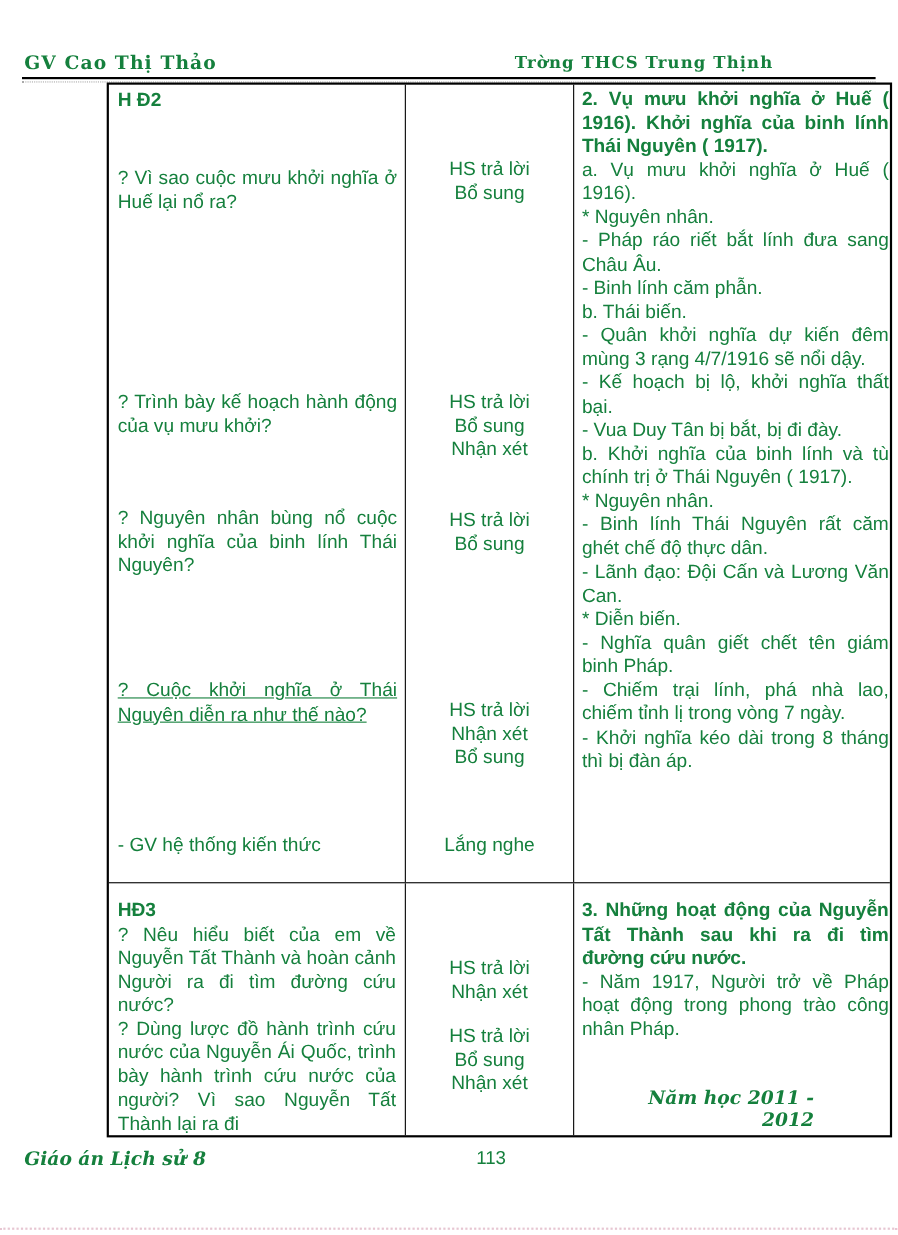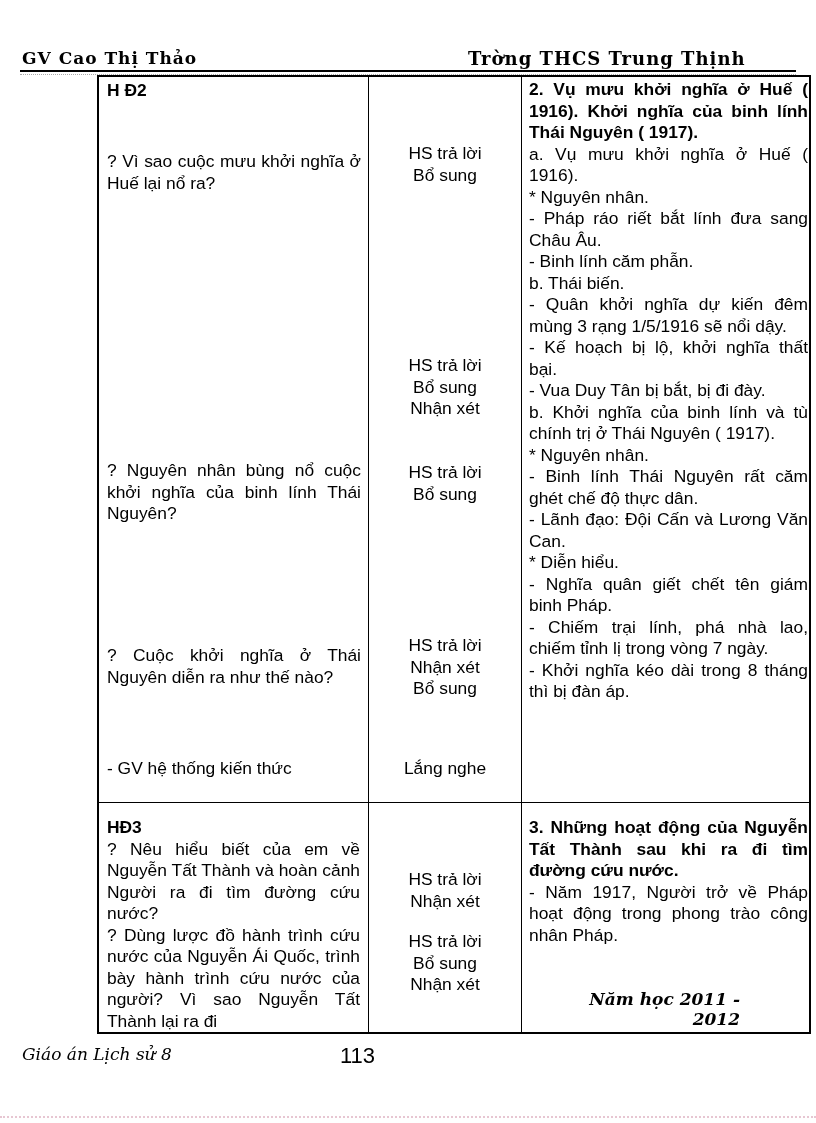--- a/index.html
+++ b/index.html
@@ -1,27 +1,27 @@
 <!DOCTYPE html>
 <html><head>
 <meta charset="utf-8">
 <style>
   html,body{margin:0;padding:0;background:#fff;}
   .page{
     position:relative;width:816px;height:1123px;background:#ffffff;
-    font-family:"Liberation Sans",sans-serif;color:#000000;overflow:hidden;
+    font-family:"Liberation Sans",sans-serif;color:#15803d;overflow:hidden;
   }
   
   .hdr-left{
     position:absolute;left:22px;top:48px;
     font-family:"DejaVu Serif",serif;font-weight:bold;font-size:17px;letter-spacing:1px;
   }
   .hdr-right{
     position:absolute;left:468px;top:48px;
-    font-family:"DejaVu Serif",serif;font-weight:bold;font-size:18px;letter-spacing:1px;
+    font-family:"DejaVu Serif",serif;font-weight:bold;font-size:15px;letter-spacing:1px;
   }
   .hdr-rule{position:absolute;left:20px;top:70px;width:776px;border-top:2px solid #000;}
   .hdr-rule-dots{position:absolute;left:20px;top:74px;width:776px;border-top:1px dotted #aaa;}
 
   
   .lesson-table{
     position:absolute;left:97px;top:75px;width:714px;height:959px;
     border:2px solid #000;box-sizing:border-box;display:flex;flex-direction:column;
     font-size:17.4px;line-height:21.5px;
   }
@@ -38,25 +38,25 @@
   .bold{font-weight:bold;}
   .ct-head{font-weight:bold;text-align:justify;margin:0;}
   .cell-ct p{margin:0;}
   .flow{padding:14px 8px 0 8px;}
   .flow p{margin:0;text-align:justify;}
   .ct2{padding-top:14px;}
 
   
   .ftr-left{
     position:absolute;left:22px;top:1044px;
-    font-family:"DejaVu Serif",serif;font-style:italic;font-weight:normal;font-size:17px;
+    font-family:"DejaVu Serif",serif;font-style:italic;font-weight:bold;font-size:17px;
   }
   .ftr-page{
-    position:absolute;left:340px;top:1043px;width:120px;text-align:left;
-    font-size:22px;
+    position:absolute;left:340px;top:1043px;width:120px;text-align:right;
+    font-size:17px;
   }
   .ftr-right{
     position:absolute;left:540px;top:989px;width:200px;text-align:right;
     font-family:"DejaVu Serif",serif;font-style:italic;font-weight:bold;font-size:17px;
   }
   .bottom-dots{position:absolute;left:0;top:1116px;width:816px;border-top:2px dotted #e7c6d2;}
 </style>
 </head>
 <body>
 
@@ -67,22 +67,23 @@
   <div class="hdr-rule"></div>
   <div class="hdr-rule-dots"></div>
 
   <div class="lesson-table">
 
     <div class="trow trow1">
 
       <div class="cell cell-q">
         <div class="abs bold" style="top:3px;">H Đ2</div>
         <div class="abs q" style="top:74px;">? Vì sao cuộc mưu khởi nghĩa ở Huế lại nổ ra?</div>
+        <div class="abs q" style="top:278px;">? Trình bày kế hoạch hành động của vụ mưu khởi?</div>
         <div class="abs q" style="top:383px;">? Nguyên nhân bùng nổ cuộc khởi nghĩa của binh lính Thái Nguyên?</div>
-        <div class="abs q" style="top:568px;">? Cuộc khởi nghĩa ở Thái Nguyên diễn ra như thế nào?</div>
+        <div class="abs q" style="top:540px;text-decoration:underline;">? Cuộc khởi nghĩa ở Thái Nguyên diễn ra như thế nào?</div>
         <div class="abs q" style="top:681px;">- GV hệ thống kiến thức</div>
       </div>
 
       <div class="cell cell-hs">
         <div class="absc" style="top:66px;">
           <div>HS trả lời</div>
           <div>Bổ sung</div>
         </div>
         <div class="absc" style="top:278px;">
           <div>HS trả lời</div>
@@ -103,28 +104,28 @@
         </div>
       </div>
 
       <div class="cell cell-ct">
         <p class="ct-head">2. Vụ mưu khởi nghĩa ở Huế ( 1916). Khởi nghĩa của binh lính Thái Nguyên ( 1917).</p>
         <p>a. Vụ mưu khởi nghĩa ở Huế ( 1916).</p>
         <p>* Nguyên nhân.</p>
         <p>- Pháp ráo riết bắt lính đưa sang Châu Âu.</p>
         <p>- Binh lính căm phẫn.</p>
         <p>b. Thái biến.</p>
-        <p>- Quân khởi nghĩa dự kiến đêm mùng 3 rạng 1/5/1916 sẽ nổi dậy.</p>
+        <p>- Quân khởi nghĩa dự kiến đêm mùng 3 rạng 4/7/1916 sẽ nổi dậy.</p>
         <p>- Kế hoạch bị lộ, khởi nghĩa thất bại.</p>
         <p>- Vua Duy Tân bị bắt, bị đi đày.</p>
         <p>b. Khởi nghĩa của binh lính và tù chính trị ở Thái Nguyên ( 1917).</p>
         <p>* Nguyên nhân.</p>
         <p>- Binh lính Thái Nguyên rất căm ghét chế độ thực dân.</p>
         <p>- Lãnh đạo: Đội Cấn và Lương Văn Can.</p>
-        <p>* Diễn hiểu.</p>
+        <p>* Diễn biến.</p>
         <p>- Nghĩa quân giết chết tên giám binh Pháp.</p>
         <p>- Chiếm trại lính, phá nhà lao, chiếm tỉnh lị trong vòng 7 ngày.</p>
         <p>- Khởi nghĩa kéo dài trong 8 tháng thì bị đàn áp.</p>
       </div>
     </div>
 
     <div class="trow trow2">
 
       <div class="cell cell-q flow">
         <div class="bold">HĐ3</div>

